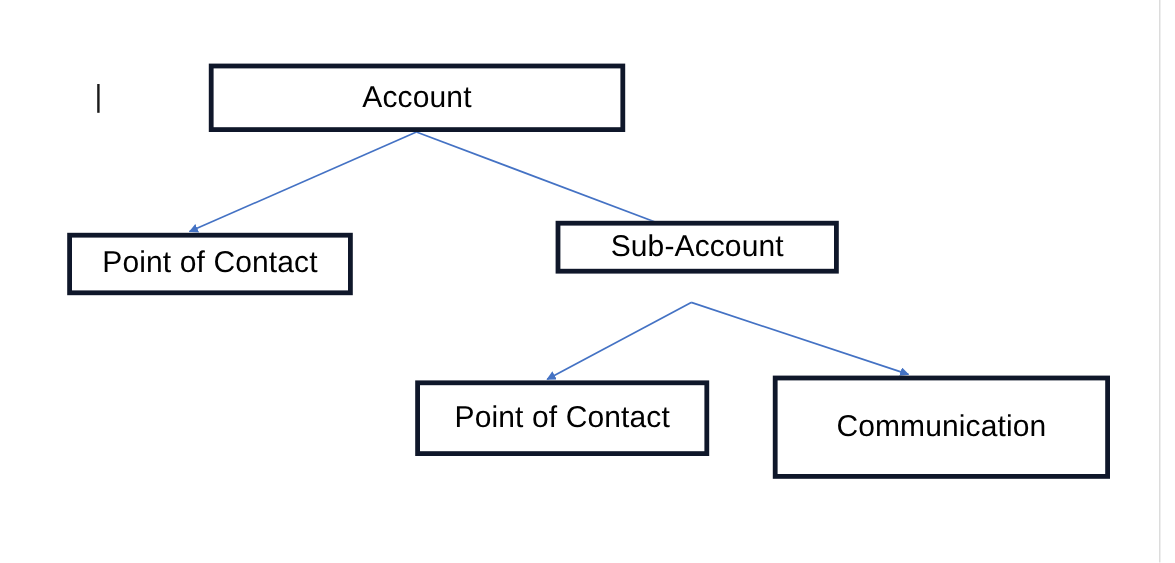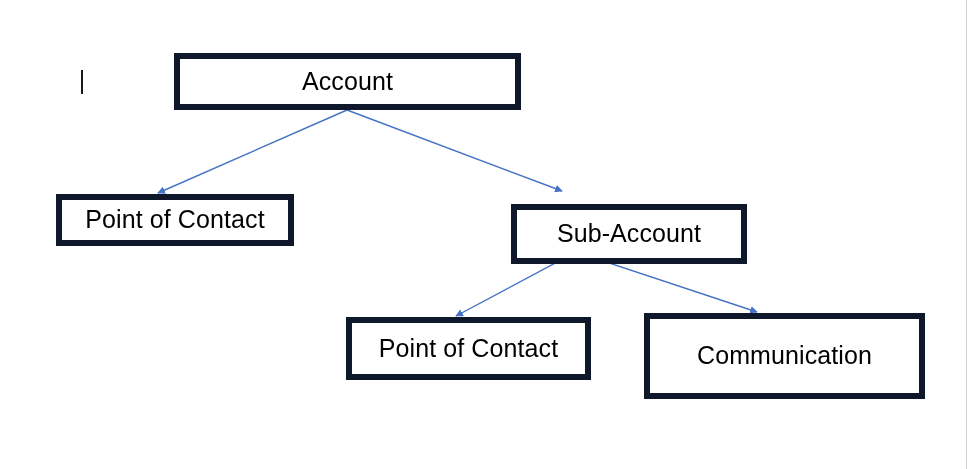--- a/index.html
+++ b/index.html
@@ -38,35 +38,35 @@
     left: 0;
     top: 0;
     width: 979px;
     height: 469px;
     pointer-events: none;
   }
   .node {
     position: absolute;
     box-sizing: border-box;
     background: #ffffff;
-    border: 6px solid #0f172a;
+    border: 4px solid #0f172a;
     display: flex;
     align-items: center;
     justify-content: center;
   }
   .node-label {
     color: #000000;
     font-size: 25px;
     line-height: 1.1;
     white-space: nowrap;
     letter-spacing: 0.1px;
   }
   #node-account     { left: 174px; top: 53px;  width: 347px; height: 57px; }
   #node-poc-top     { left: 56px;  top: 194px; width: 238px; height: 52px; }
-  #node-subaccount  { left: 463px; top: 204px; width: 236px; height: 60px; margin-left: 48px; }
+  #node-subaccount  { left: 463px; top: 184px; width: 236px; height: 44px; }
   #node-poc-bottom  { left: 346px; top: 317px; width: 245px; height: 63px; }
   #node-communication { left: 644px; top: 313px; width: 281px; height: 86px; }
 </style>
 </head>
 <body>
 
 <div id="canvas">
 
   <div id="page-edge"></div>
 

